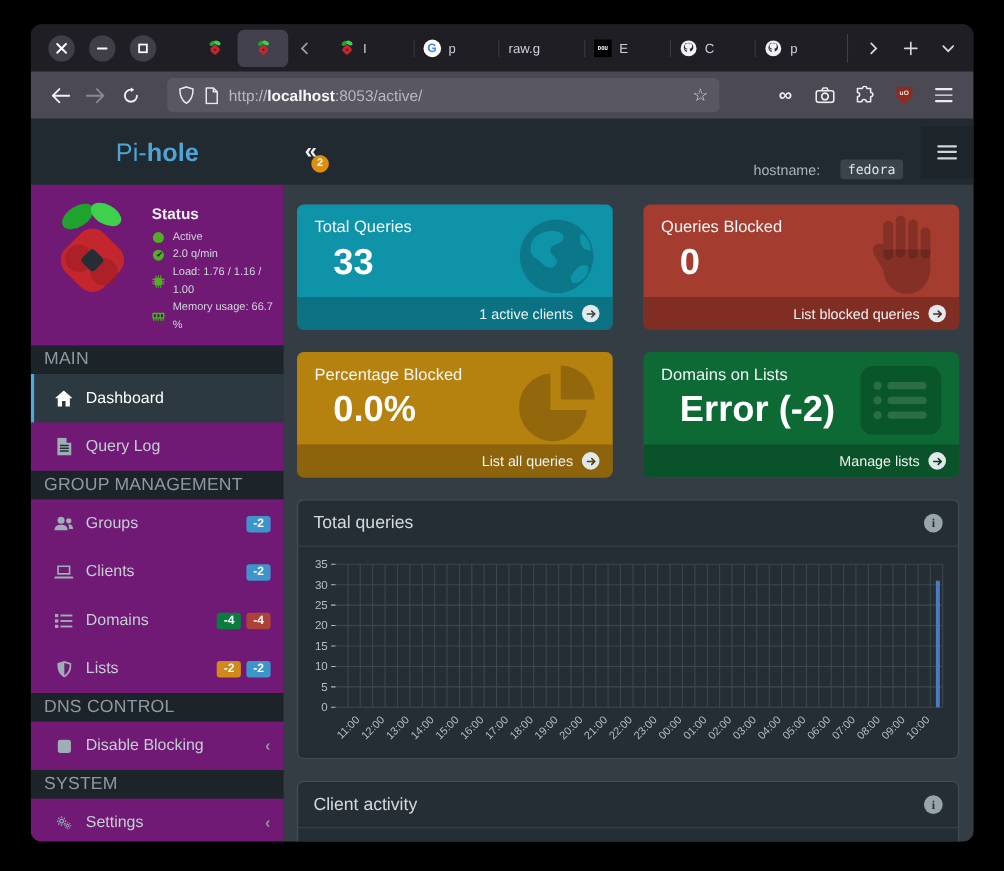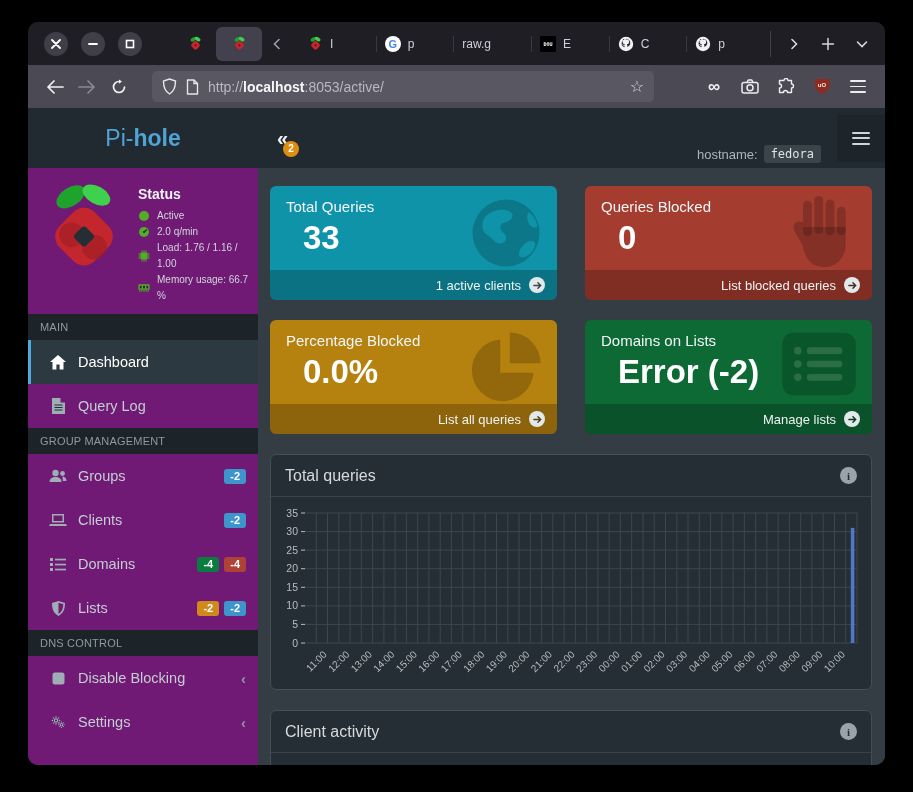--- a/index.html
+++ b/index.html
@@ -41,38 +41,38 @@
   .burger span { width:16px; height:1.8px; background:#ececf1; border-radius:1px; }
 
   
   .app { flex:1; display:flex; flex-direction:column; background:#343c44; min-height:0; }
   .app-header { height:60px; background:#222a31; display:flex; align-items:center; flex:0 0 auto; }
   .brand { width:230px; text-align:center; font-size:23px; color:#4fa3d5; flex:0 0 230px; }
   .brand .thin { font-weight:300; }
   .brand .bold { font-weight:bold; }
   .collapse-btn { position:relative; margin-left:15px; background:none; border:none; color:#eef2f4; font-size:20px; font-weight:bold; cursor:pointer; line-height:1; padding:2px 4px; }
   .upd-badge { position:absolute; left:10px; top:15px; width:16px; height:16px; border-radius:50%; background:#dd8e10; color:#fff; font-size:10px; font-weight:bold; display:flex; align-items:center; justify-content:center; }
-  .hostname { margin-left:auto; font-size:13px; color:#aab5bb; display:flex; align-items:center; gap:6px; margin-right:16px;margin-top:32px; }
+  .hostname { margin-left:auto; font-size:13px; color:#aab5bb; display:flex; align-items:center; gap:18px; margin-right:16px;margin-top:32px; }
   .hostname code { font-family:"DejaVu Sans Mono", monospace; font-size:12px; background:#3a444b; color:#dde2e5; padding:2px 7px; border-radius:3px; }
   .appmenu-btn { width:48px; height:47px; background:#1d252b; border:none; display:flex; align-items:center; justify-content:center; cursor:pointer; }
 
   .app-body { flex:1; display:flex; min-height:0; }
 
   
   .sidebar { width:230px; flex:0 0 230px; background:#701a75; display:flex; flex-direction:column; }
   .side-status { display:flex; padding:12px 8px 10px 10px; gap:8px; align-items:flex-start; }
   .logo-svg { width:92px; height:92px; flex:0 0 92px; }
   .status-col { padding-top:6px; }
   .status-title { color:#eef1f3; font-weight:bold; font-size:14px; margin-bottom:6px; }
   .status-row { display:flex; align-items:center; gap:7px; font-size:10px; color:#cfd6da; line-height:16px; }
   .st-ic { width:12px; display:flex; justify-content:center; color:#54ad27; }
   .st-dot { width:10px; height:10px; border-radius:50%; background:#54ad27; }
 
   .menu { flex:1; }
-  .menu-section { background:#1c2429; color:#8d9aa1; font-size:11px; padding:0 12px; height:26px; display:flex; align-items:center; letter-spacing:.2px; }
+  .menu-section { background:#1c2429; color:#8d9aa1; font-size:16px; padding:0 12px; height:26px; display:flex; align-items:center; letter-spacing:.2px; }
   .menu-item { height:44px; display:flex; align-items:center; padding-left:18px; padding-right:12px; color:#c3cdd2; font-size:14.5px; cursor:pointer; border-left:3px solid transparent;text-align:center; }
   .menu-item.active { background:#2d3941; border-left-color:#4fa9de; color:#fff; }
   .mi-icon { width:18px; display:flex; justify-content:center; color:#9fadb4; flex:0 0 18px; }
   .menu-item.active .mi-icon { color:#fff; }
   .mi-label { margin-left:11px; }
   .mi-right { margin-left:auto; display:flex; align-items:center; gap:5px; }
   .badge { border-radius:3px; padding:1.5px 6px; font-size:11px; font-weight:bold; color:#fff; }
   .badge.blue { background:#3d95cc; }
   .badge.green { background:#0a7c3f; }
   .badge.red { background:#ae4237; }
@@ -439,20 +439,21 @@
                   <svg width="13" height="13" viewBox="0 0 13 13" fill="currentColor">
                     <rect x="0.5" y="0.5" width="12" height="12" rx="2.5"></rect>
                   </svg>
                 </span>
               <span class="mi-label">Disable Blocking</span>
               <span class="mi-right">
                   <span class="chev">‹</span>
                 </span>
             </div>
 
+            <div class="menu-section">SYSTEM</div>
 
             <div class="menu-item">
               <span class="mi-icon">
                   <svg width="17" height="15" viewBox="0 0 17 15" fill="currentColor">
                     <g>
                       <circle cx="6" cy="5.5" r="2.2"></circle>
                       <path d="M6 0.8 L7 2.5 H5 Z M6 10.2 L5 8.5 H7 Z M1.3 5.5 L3 4.5 V6.5 Z M10.7 5.5 L9 6.5 V4.5 Z M2.7 2.2 L4.6 2.7 L3.2 4.1 Z M9.3 8.8 L7.4 8.3 L8.8 6.9 Z M9.3 2.2 L8.8 4.1 L7.4 2.7 Z M2.7 8.8 L3.2 6.9 L4.6 8.3 Z"></path>
                       <circle cx="6" cy="5.5" r="1" fill="#242e34"></circle>
                     </g>
                     <g transform="translate(7,5.6) scale(0.75)">

